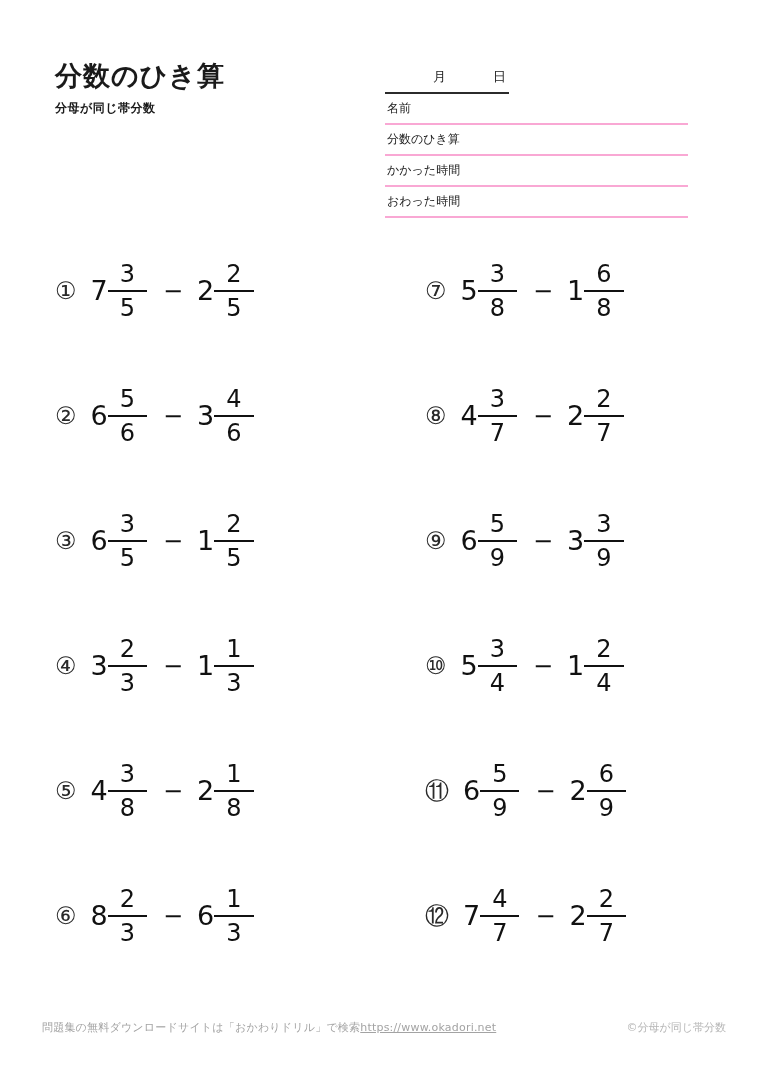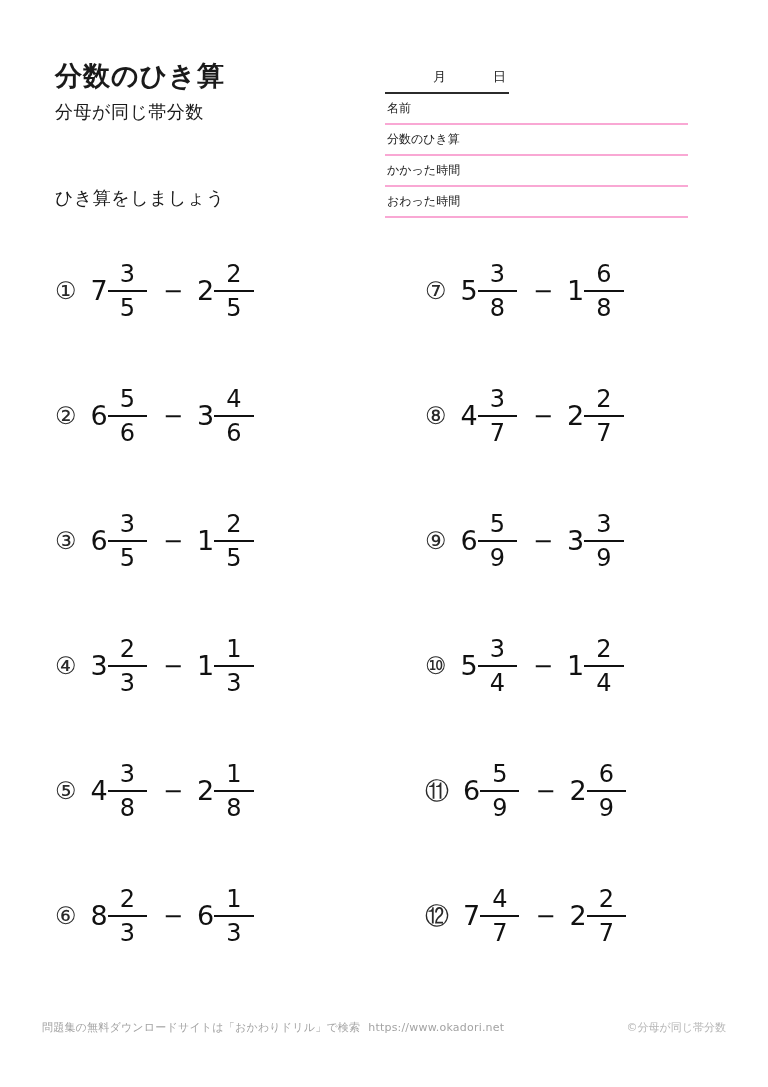--- a/index.html
+++ b/index.html
@@ -1,20 +1,20 @@
 <!DOCTYPE html>
 <html><head>
 <meta charset="utf-8">
 <style>
   * { margin:0; padding:0; box-sizing:border-box; }
   html,body { width:768px; height:1087px; background:#ffffff; font-family:"DejaVu Sans","Liberation Sans",sans-serif; color:#1a1a1a; }
   .page { position:relative; width:768px; height:1087px; background:#fff; overflow:hidden; }
 
   .title { position:absolute; left:55px; top:58px; font-size:27px; font-weight:bold; letter-spacing:1px; }
-  .subtitle { position:absolute; left:55px; top:100px; font-size:18px; font-weight:normal; letter-spacing:0.5px; }
+  .subtitle { position:absolute; left:55px; top:100px; font-size:12px; font-weight:bold; letter-spacing:0.5px; }
   .instruction { position:absolute; left:55px; top:186px; font-size:18px; font-weight:500; letter-spacing:0.5px; }
 
   
   .form { position:absolute; left:385px; top:62px; width:303px; }
   .date-row { position:relative; height:32px; }
   .date-label { position:absolute; top:6px; font-size:13px; color:#222; }
   .date-label.month { left:48px; }
   .date-label.day { left:108px; }
   .date-line { position:absolute; left:0; top:30px; width:124px; height:2px; background:#2b2b2b; }
   .field { height:31px; border-bottom:2px solid #f9a8d4; display:flex; align-items:center; padding-left:2px; }
@@ -29,31 +29,30 @@
   .pnum { font-size:24px; color:#2a2a2a; margin-right:14px; line-height:1; }
   .whole { font-size:27px; line-height:1; color:#111; }
   .frac { display:inline-flex; flex-direction:column; align-items:center; font-size:24px; line-height:1; color:#111; }
   .fnum { padding:0 12px 4px; border-bottom:2.5px solid #111; }
   .fden { padding:4px 12px 0; }
   .op { font-size:24px; margin:0 14px 0 16px; color:#111; line-height:1; }
 
   
   .footer { position:absolute; left:42px; right:42px; top:1020px; display:flex; justify-content:space-between; align-items:flex-start; }
   .footer-left { font-size:11px; color:#a3a3a3; letter-spacing:0.2px; }
-  .footer-url { margin-left:8px; }
+  .footer-url { margin-left:0;text-decoration:underline; }
   .footer-right { font-size:11px; color:#b5b5b5; }
 </style>
 </head>
 <body>
 
 <div class="page">
 
   <h1 class="title">分数のひき算</h1>
   <h2 class="subtitle">分母が同じ帯分数</h2>
-  <div class="instruction">ひき算をしましょう</div>
 
   <div class="form">
     <div class="date-row">
       <span class="date-label month">月</span>
       <span class="date-label day">日</span>
       <div class="date-line"></div>
     </div>
     <div class="field">
       <span class="field-label">名前</span>
     </div>

